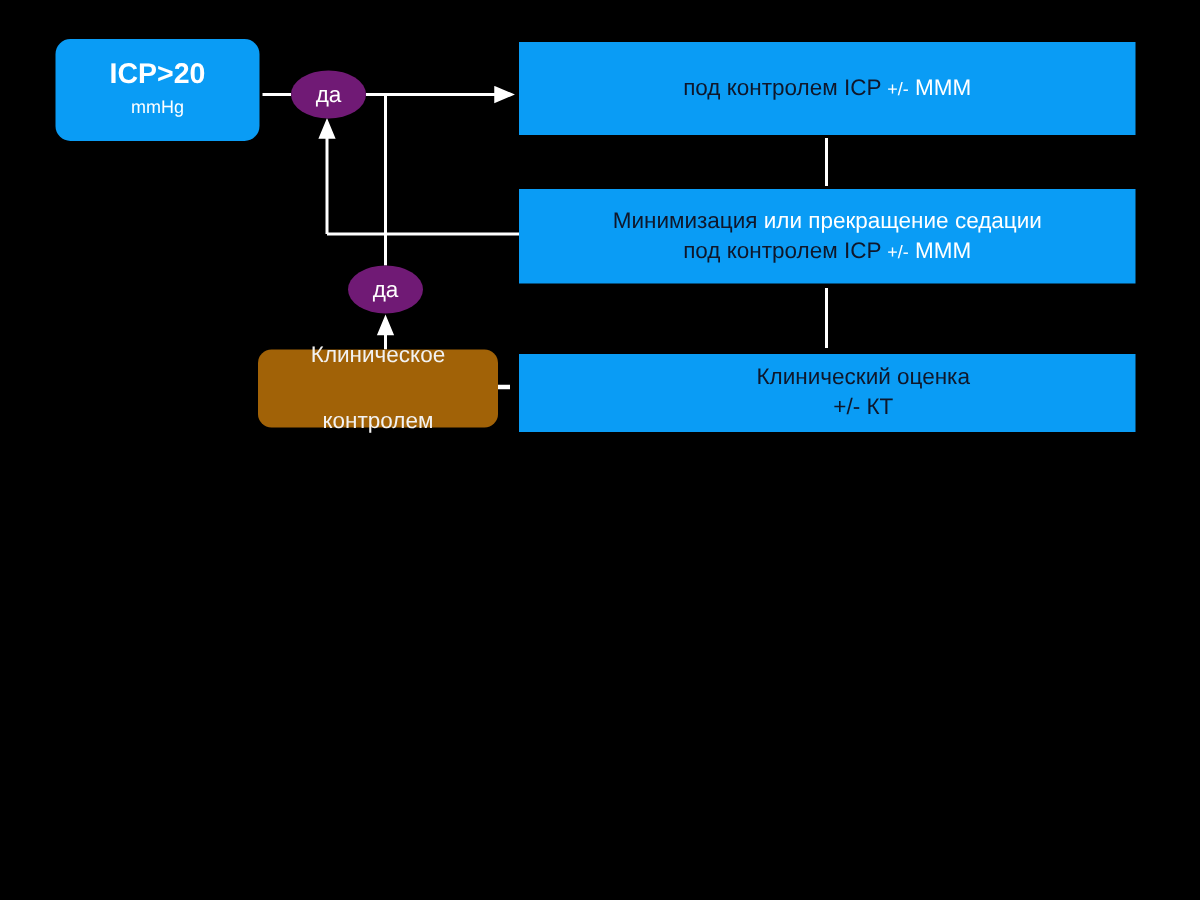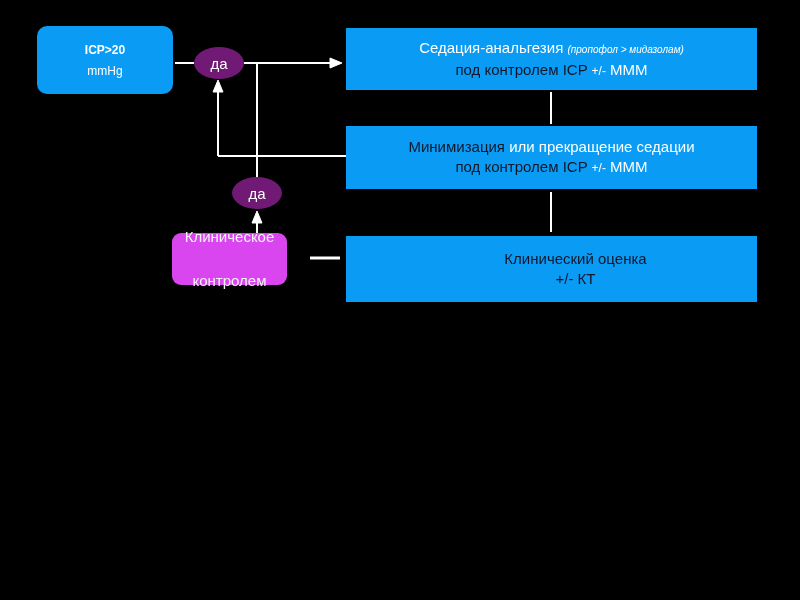--- a/index.html
+++ b/index.html
@@ -2,30 +2,30 @@
 <html><head>
   <meta charset="utf-8">
   <style>
     html, body { margin: 0; padding: 0; }
     body {
       width: 800px; height: 600px; background: #000000; position: relative; overflow: hidden;
       font-family: "Liberation Sans", sans-serif;
     }
     .node { position: absolute; display: flex; flex-direction: column; align-items: center; justify-content: center; text-align: center; box-sizing: border-box; }
     .icp-box { left: 37px; top: 26px; width: 136px; height: 68px; background: #0a9cf5; border-radius: 10px; color: #fff; }
-    .icp-box .t1 { font-size: 12px; font-weight: bold; line-height: 22px; }
+    .icp-box .t1 { font-size: 19px; font-weight: bold; line-height: 22px; }
     .icp-box .t2 { font-size: 12px; line-height: 20px; }
     .blue-rect { left: 346px; width: 411px; background: #0a9cf5; color: #fff; font-size: 15px; line-height: 20px; }
     .r1 { top: 28px; height: 62px; }
     .r2 { top: 126px; height: 63px; text-align: center; }
-    .r3 { top: 236px; height: 66px; padding-left: 48px; }
+    .r3 { top: 236px; height: 52px; padding-left: 48px; }
     .yellow { color: #0f172a; }
     .small-it { font-style: italic; font-size: 10px; }
     .small { font-size: 12px; }
-    .gray-box { left: 172px; top: 233px; width: 115px; height: 52px; background: #d946ef; border-radius: 9px; color: #f2f2f2; font-size: 15px; line-height: 20px; gap: 24px; }
+    .gray-box { left: 172px; top: 233px; width: 160px; height: 52px; background: #a16207; border-radius: 9px; color: #f2f2f2; font-size: 15px; line-height: 20px; gap: 24px; }
     .pill { position: absolute; background: #701a75; color: #fff; border-radius: 50%; display: flex; align-items: center; justify-content: center; font-size: 15px; }
     .p1 { left: 194px; top: 47px; width: 50px; height: 32px; }
     .p2 { left: 232px; top: 177px; width: 50px; height: 32px; }
     svg.lines { position: absolute; left: 0; top: 0; }
   </style>
 </head>
 <body>
 
 <svg class="lines" width="800" height="600">
   <g stroke="#ffffff" stroke-width="2" fill="none">
@@ -56,21 +56,20 @@
 
 <div class="node icp-box">
   <div class="t1">ICP&gt;20</div>
   <div class="t2">mmHg</div>
 </div>
 
 <div class="pill p1">да</div>
 <div class="pill p2">да</div>
 
 <div class="node blue-rect r1">
-  <div><span>Седация-анальгезия </span><span class="small-it">(пропофол &gt; мидазолам)</span></div>
   <div><span class="yellow">под контролем ICP </span><span class="small">+/-</span><span> MMM</span></div>
 </div>
 
 <div class="node blue-rect r2">
   <div><span class="yellow">Минимизация</span><span> или прекращение седации</span></div>
   <div><span class="yellow">под контролем ICP </span><span class="small">+/-</span><span> MMM</span></div>
 </div>
 
 <div class="node blue-rect r3 yellow">
   <div>Клинический оценка</div>

